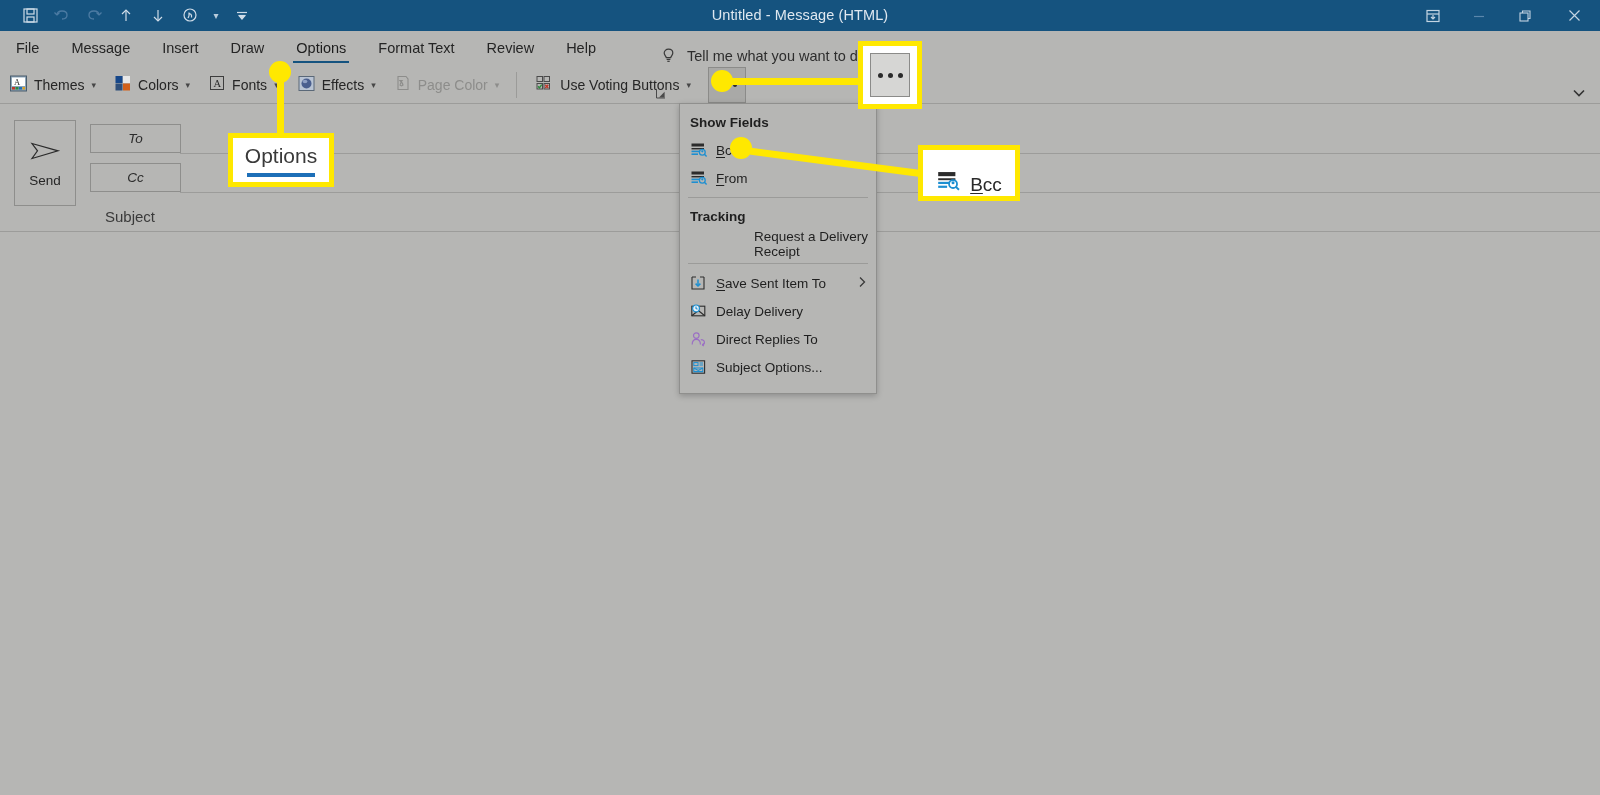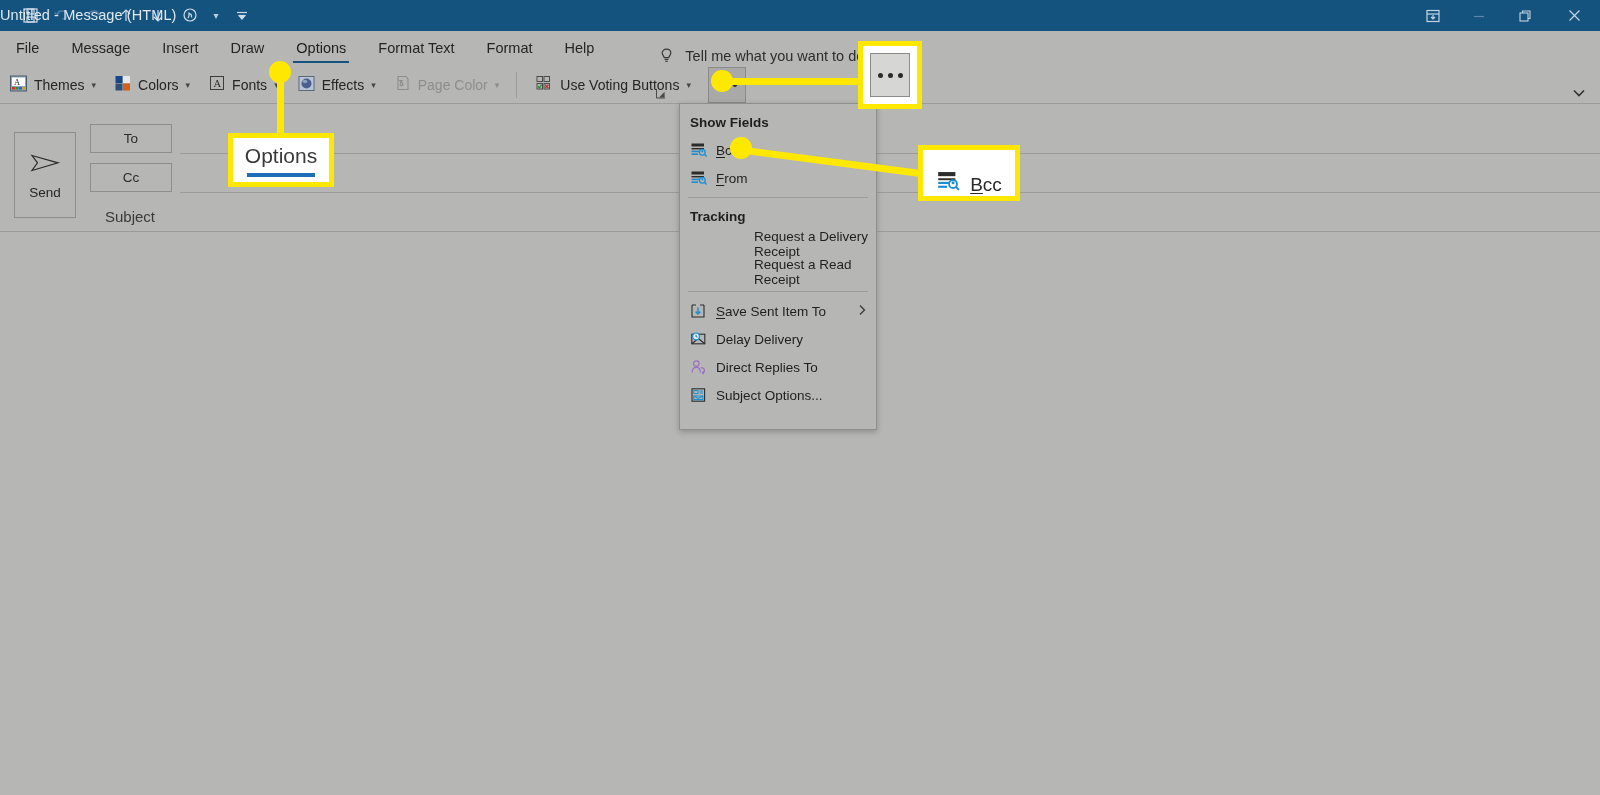--- a/index.html
+++ b/index.html
@@ -20,21 +20,21 @@
   .qat { display: flex; align-items: center; gap: 0px; padding-left: 14px; }
   .qat-btn {
     width: 32px; height: 26px; display: flex; align-items: center; justify-content: center;
     color: #cfdce8;
   }
   .qat-btn.dim { color: #4c7ba3; }
   .qat-btn svg { display: block; }
   .qat-caret { width: 20px; height: 26px; display:flex; align-items:center; justify-content:center; color:#b9cddd; font-size: 10px;}
   .title-text {
     position: absolute; left: 0; top: 0; width: 1600px; height: 31px;
-    line-height: 31px; text-align: left;
+    line-height: 31px; text-align: center;
     color: #dfe8f0; font-size: 14.5px; letter-spacing: .1px;
     pointer-events: none;
   }
   .wincontrols {
     position: absolute; right: 0; top: 0; height: 31px; display: flex; align-items: center;
   }
   .wc {
     width: 46px; height: 31px; display: flex; align-items: center; justify-content: center;
     color: #c3d4e2;
   }
@@ -97,47 +97,47 @@
   .msghead {
     position: absolute; left: 0; top: 104px; width: 1600px; height: 128px;
     background: #b6b6b4;
   }
   .msghead::after {
     content:""; position:absolute; left:0; bottom:0; width:1600px; height:1px; background:#9c9c9a;
   }
   .send-btn {
     position: absolute; left: 14px; top: 16px; width: 62px; height: 86px;
     border: 1px solid #8e8e8c;
-    display: flex; flex-direction: column; align-items: center; justify-content: center; gap: 6px; margin-top: 12px;
+    display: flex; flex-direction: column; align-items: center; justify-content: center; gap: 6px;
   }
   .send-btn .lbl { font-size: 13.5px; color: #262626; }
   .fieldbtn {
-    position: absolute; border: 1px solid #8e8e8c; width: 82px; height: 29px;
+    position: absolute; border: 1px solid #8e8e8c; width: 91px; height: 29px;
     display:flex; align-items:center; justify-content:center;
-    font-size: 13.5px; color: #2c2c2c;
+    font-size: 13.5px; color: #2c2c2c; font-style: italic;
   }
   .fieldline {
     position: absolute; height: 1px; background: #9c9c9a;
   }
   .subject-lbl {
     position: absolute; left: 105px; top: 208px; font-size: 15px; color: #3a3a3a;
   }
 
   
   .bodyarea {
     position: absolute; left: 0; top: 232px; width: 1600px; height: 563px;
     background: #b6b6b4;
   }
 
   
   .menu {
     position: absolute; left: 679px; top: 103px; width: 198px;
     background: #b6b6b4; border: 1px solid #8f8f8d;
     box-shadow: 0 2px 6px rgba(0,0,0,.22);
-    padding: 5px 0 20px 0;
+    padding: 5px 0 12px 0;
   }
   .menu-section {
     font-size: 13.5px; font-weight: bold; color: #1f1f1f;
     padding: 6px 0 6px 10px;
   }
   .menu-item {
     display: flex; align-items: center; height: 28px; padding-left: 10px;
     font-size: 13.5px; color: #1f1f1f; position: relative;
   }
   .menu-item .mi-icon { width: 26px; display: flex; align-items: center; }
@@ -252,21 +252,21 @@
     </div>
   </div>
 
   <div class="tabbar">
     <div class="tab">File</div>
     <div class="tab">Message</div>
     <div class="tab">Insert</div>
     <div class="tab">Draw</div>
     <div class="tab active">Options</div>
     <div class="tab">Format Text</div>
-    <div class="tab">Format</div>
+    <div class="tab">Review</div>
     <div class="tab">Help</div>
     <div class="tellme">
       <span class="bulb">
         <svg width="17" height="18" viewBox="0 0 17 18" fill="none" stroke="currentColor" stroke-width="1.2">
           <path d="M8.5 2.2 C5.9 2.2 4.2 4 4.2 6.1 C4.2 8 5.9 9.1 6.3 10.6 L10.7 10.6 C11.1 9.1 12.8 8 12.8 6.1 C12.8 4 11.1 2.2 8.5 2.2 Z"></path>
           <path d="M6.6 12.4 L10.4 12.4"></path>
             <path d="M7.3 14.3 L9.7 14.3"></path>
         </svg>
       </span>
       <span class="txt">Tell me what you want to do</span>
@@ -415,21 +415,20 @@
           <circle cx="12.3" cy="10.2" r="2.9" fill="none" stroke="#1d8fd1" stroke-width="1.3"></circle>
           <path d="M14.4 12.3 L16.6 14.4" stroke="#1d8fd1" stroke-width="1.4"></path>
           <circle cx="12.3" cy="9.3" r="1.1" fill="#1d8fd1"></circle>
         </svg>
       </span>
       <span class="mi-label"><span class="u">F</span>rom</span>
     </div>
     <div class="menu-sep"></div>
     <div class="menu-section">Tracking</div>
     <div class="menu-item noicon">Request a Delivery Receipt</div>
-    <div class="menu-item noicon">Request a Read Receipt</div>
     <div class="menu-sep"></div>
     <div class="menu-item">
       <span class="mi-icon">
         <svg width="17" height="16" viewBox="0 0 17 16" fill="none" stroke="#2c2c2c" stroke-width="1.1">
           <path d="M2 2 L2 14 L14 14 L14 2"></path>
           <path d="M2 2 L6 2 M10 2 L14 2"></path>
           <path d="M8 4.5 L8 11" stroke="#1d8fd1" stroke-width="1.5"></path>
           <path d="M5.6 8.6 L8 11 L10.4 8.6" stroke="#1d8fd1" stroke-width="1.5"></path>
         </svg>
       </span>

